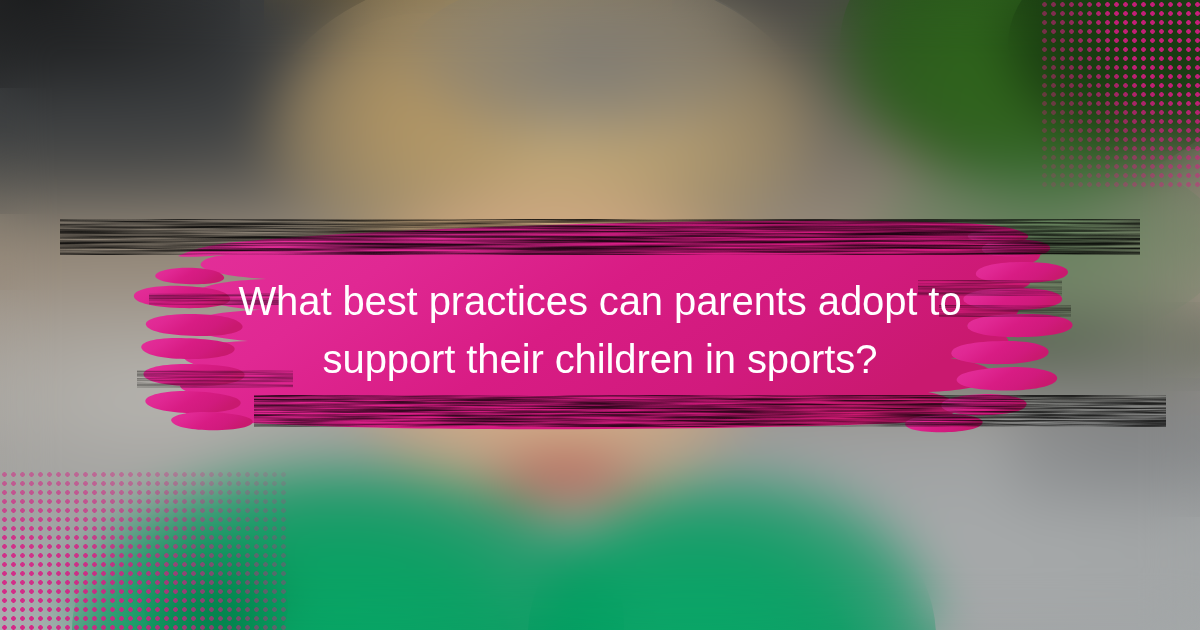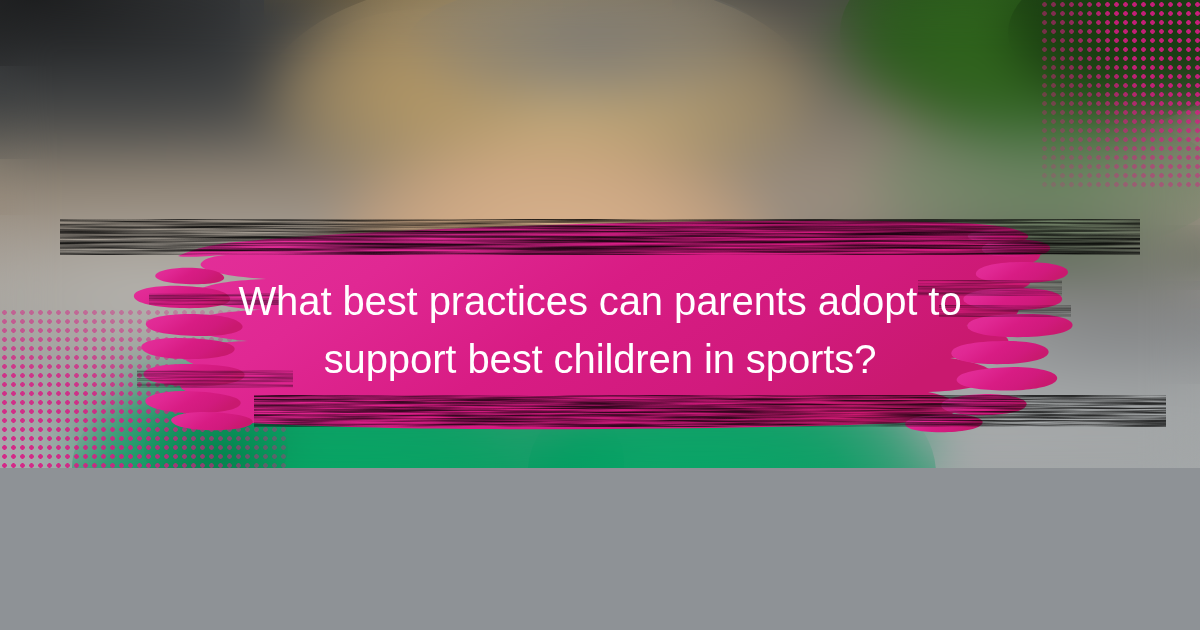--- a/index.html
+++ b/index.html
@@ -7,21 +7,21 @@
 
   html, body {
     width:1200px; height:630px;
     overflow:hidden;
     background:#8e9296;
     font-family:"Liberation Sans", sans-serif;
   }
 
   #stage {
     position:relative;
-    width:1200px; height:468px;
+    width:1200px; height:630px;
     overflow:hidden;
   }
 
   
   .photo {
     position:absolute; inset:0;
     overflow:hidden;
   }
 
   
@@ -469,16 +469,16 @@
 
       <g opacity="0.40">
         <rect x="930" y="96" width="120" height="12" fill="#5e5a50" filter="url(#streaks2)"></rect>
         <rect x="950" y="120" width="110" height="10" fill="#5e5a50" filter="url(#streaks2)"></rect>
       </g>
     </svg>
   </div>
 
   <div class="headline">
     <span class="headline-line">What best practices can parents adopt to</span>
-    <span class="headline-line">support best children in sports?</span>
+    <span class="headline-line">support their children in sports?</span>
   </div>
 
 </div>
 
 </body></html>

